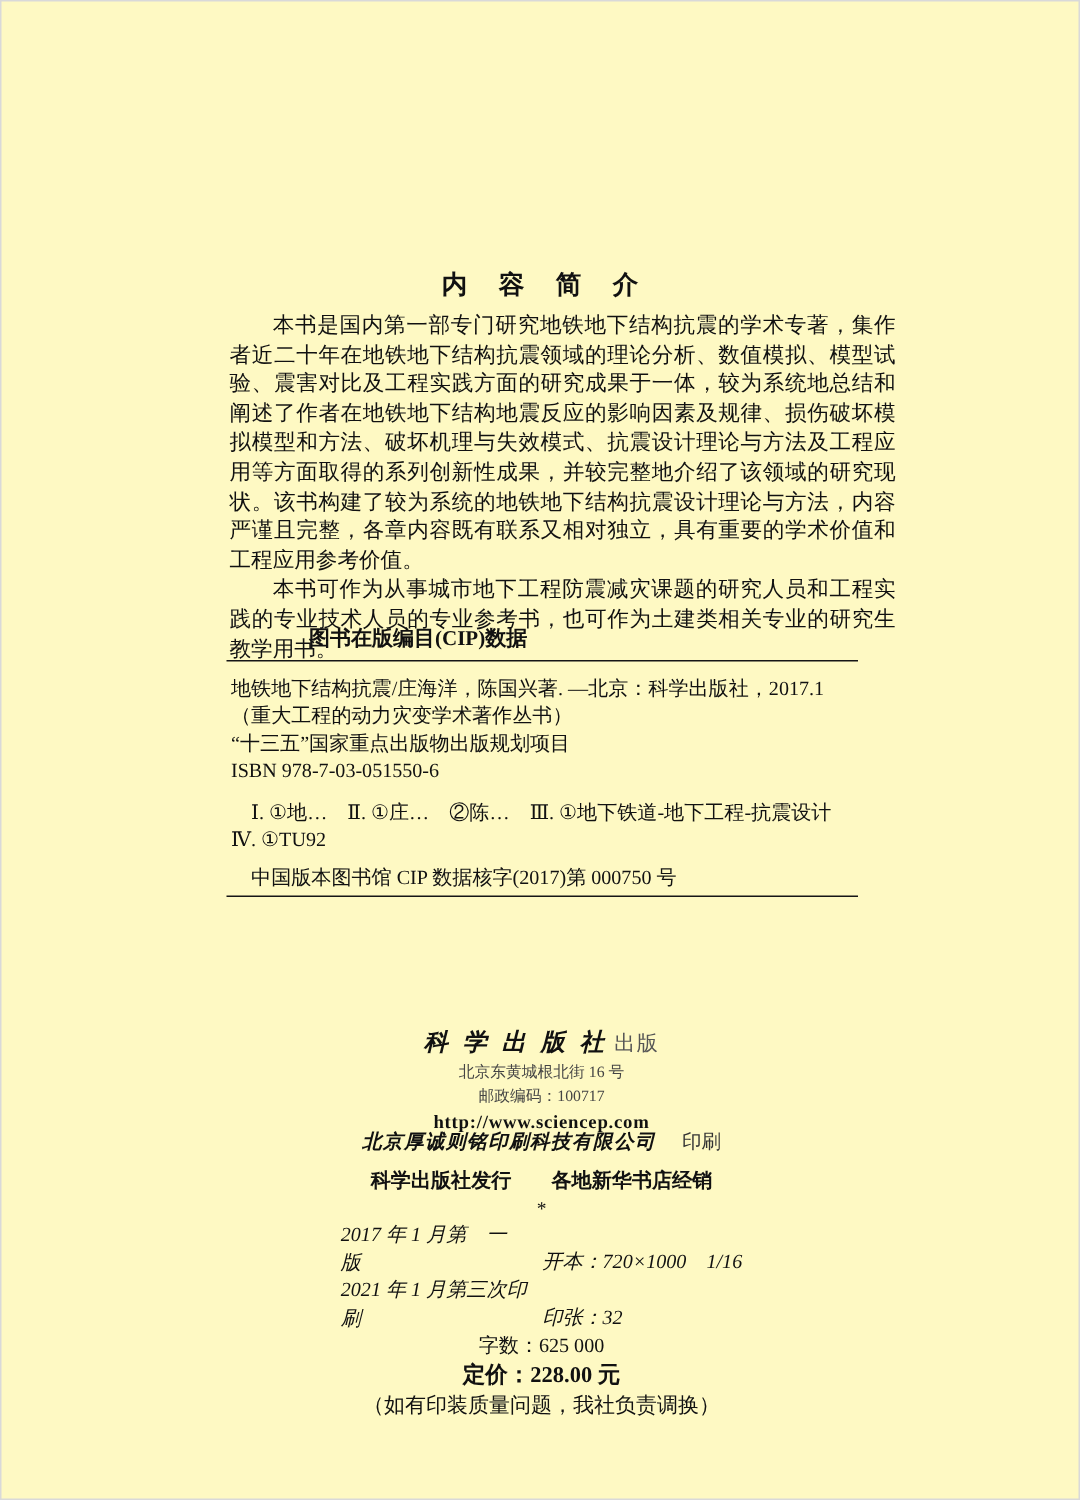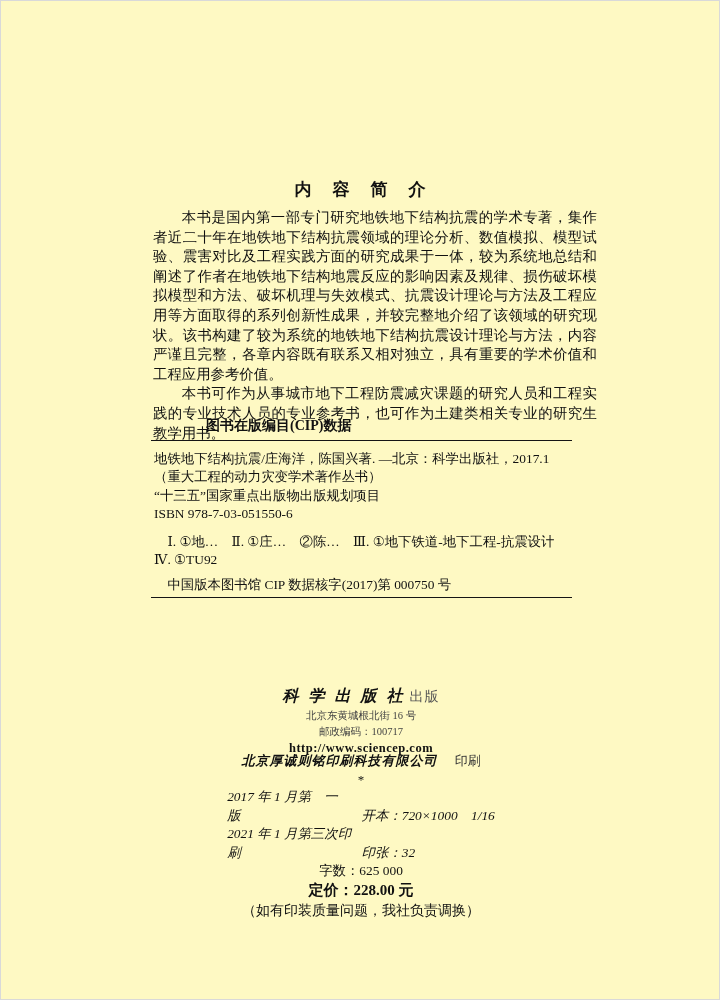--- a/index.html
+++ b/index.html
@@ -204,20 +204,21 @@
     <div class="publisher-address">北京东黄城根北街 16 号</div>
     <div class="publisher-postcode">邮政编码：100717</div>
     <div class="publisher-website">http://www.sciencep.com</div>
   </div>
 
   <div class="printing">
     <div class="printer-line">
       <span>北京厚诚则铭印刷科技有限公司</span>
       <span class="printer-suffix">　印刷</span>
     </div>
+    <div class="distribution-line">科学出版社发行　　各地新华书店经销</div>
     <div class="separator-star">*</div>
     <div class="edition-table">
       <div>
         <span class="col-l">2017 年 1 月第　一　版</span>
         <span>开本：720×1000　1/16</span>
       </div>
       <div>
         <span class="col-l">2021 年 1 月第三次印刷</span>
         <span>印张：32</span>
       </div>

